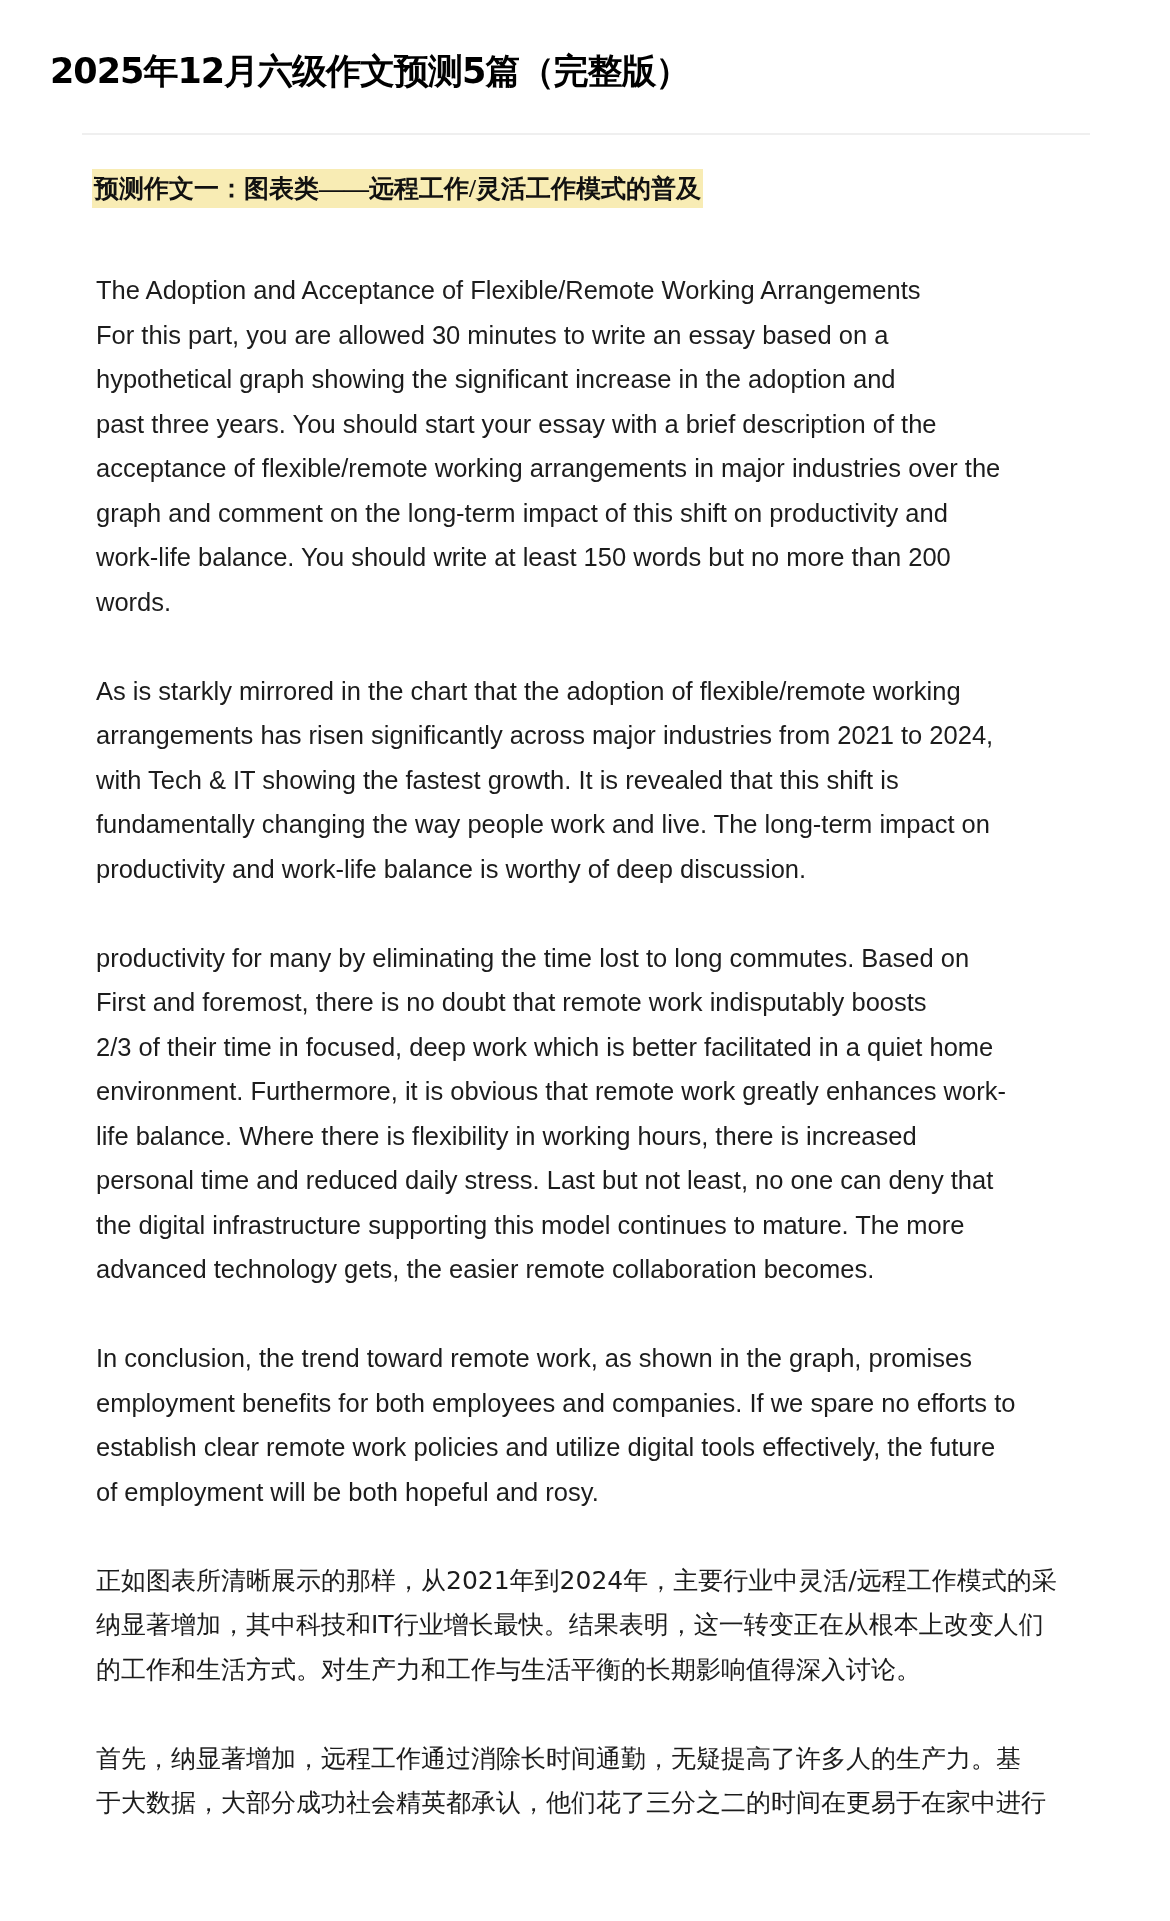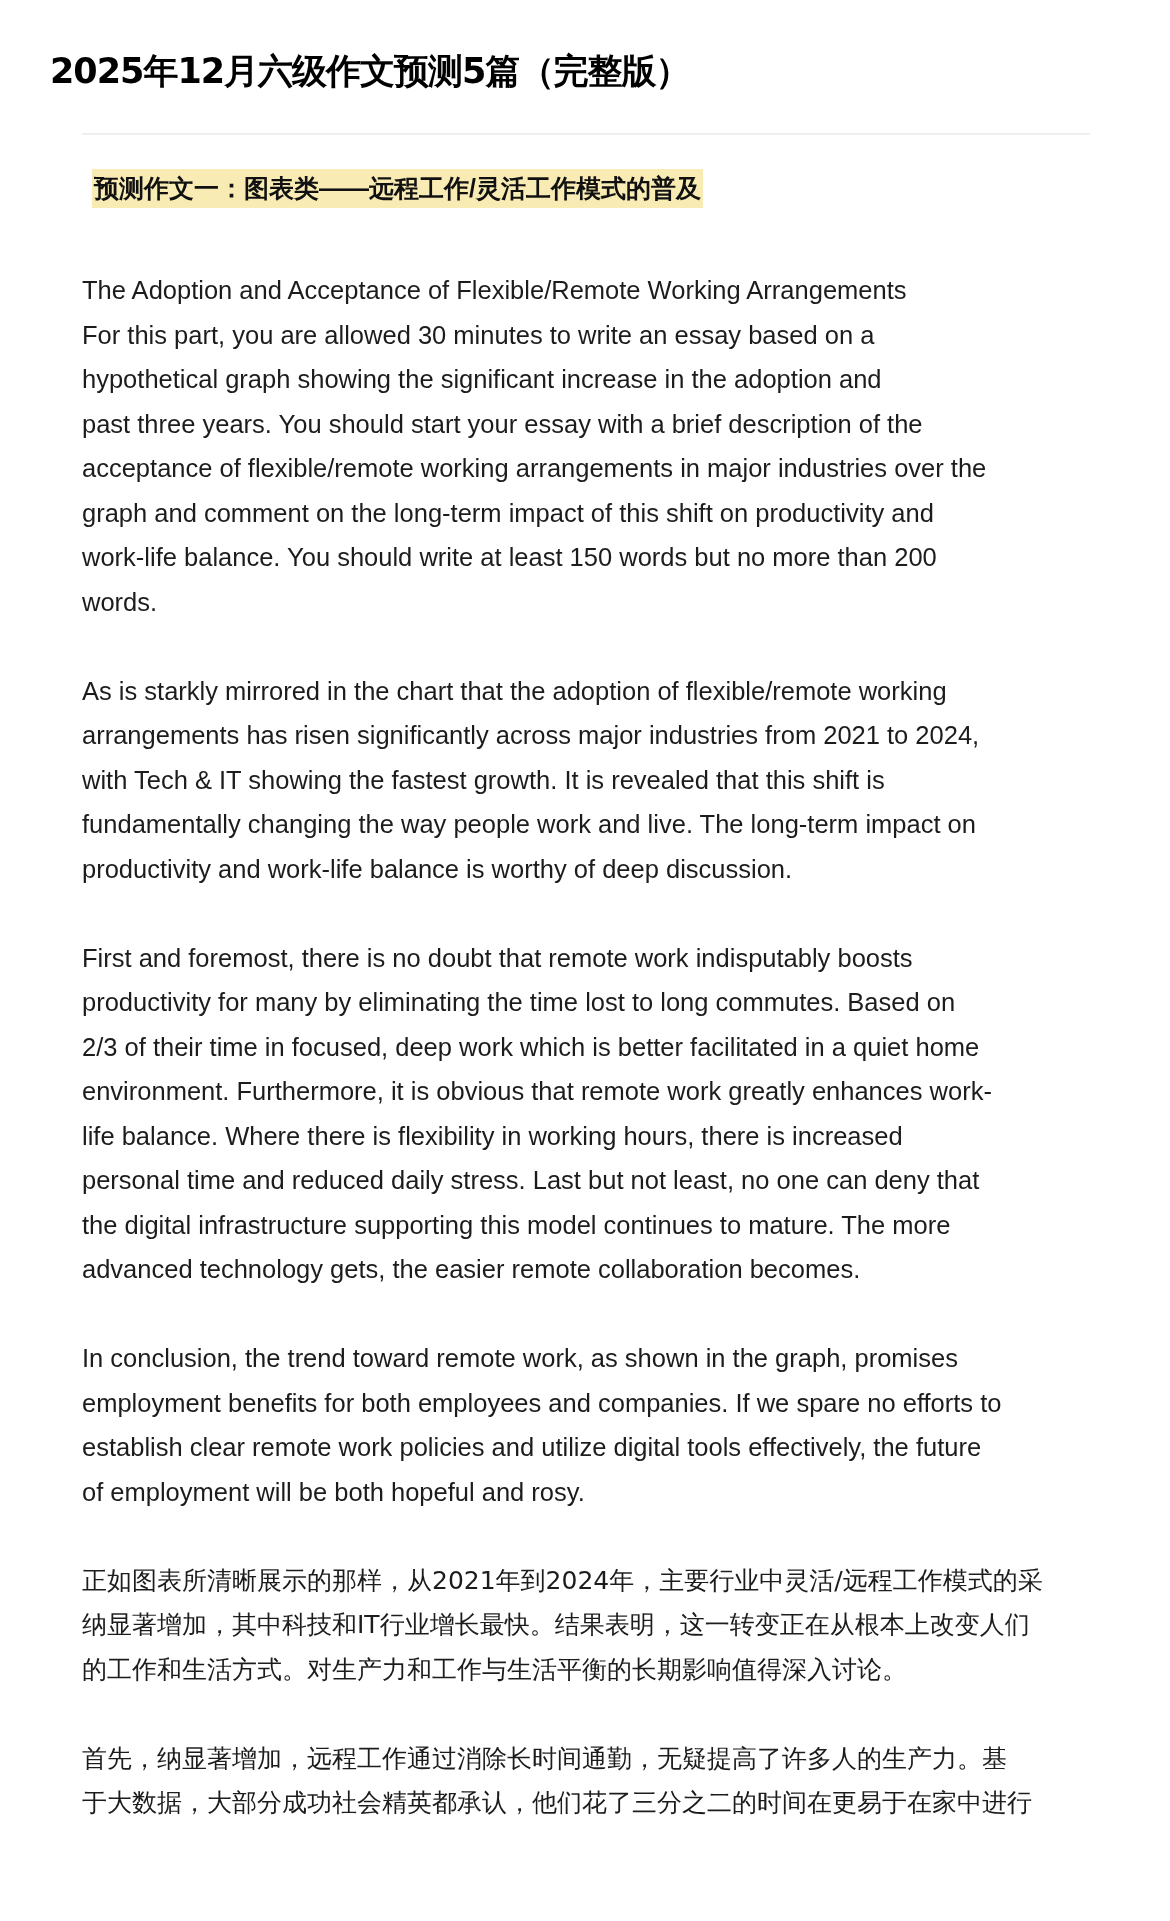--- a/index.html
+++ b/index.html
@@ -33,29 +33,29 @@
       background: #efefef;
     }
     .section-heading {
       position: absolute;
       left: 92px;
       top: 169px;
       height: 39px;
       line-height: 39px;
       padding: 0 2px;
       background: #f8ecb4;
-      font-family: Liberation Sans, sans-serif;
+      font-family: Liberation Serif, serif;
       font-weight: 700;
       font-size: 25px;
       color: #111111;
       white-space: nowrap;
     }
     .body-text {
       position: absolute;
-      left: 82px;
+      left: 96px;
       top: 268px;
       width: 1010px;
     }
     .body-text p {
       margin: 0 0 44.5px 0;
       font-family: "Liberation Sans", sans-serif;
       font-size: 25.5px;
       line-height: 44.5px;
       color: #1c1c1c;
     }
@@ -89,22 +89,22 @@
 
   <p>
     <span class="line">As is starkly mirrored in the chart that the adoption of flexible/remote working</span>
     <span class="line">arrangements has risen significantly across major industries from 2021 to 2024,</span>
     <span class="line">with Tech &amp; IT showing the fastest growth. It is revealed that this shift is</span>
     <span class="line">fundamentally changing the way people work and live. The long-term impact on</span>
     <span class="line">productivity and work-life balance is worthy of deep discussion.</span>
   </p>
 
   <p>
+    <span class="line">productivity for many by eliminating the time lost to long commutes. Based on</span>
     <span class="line">First and foremost, there is no doubt that remote work indisputably boosts</span>
-    <span class="line">productivity for many by eliminating the time lost to long commutes. Based on</span>
     <span class="line">2/3 of their time in focused, deep work which is better facilitated in a quiet home</span>
     <span class="line">environment. Furthermore, it is obvious that remote work greatly enhances work-</span>
     <span class="line">life balance. Where there is flexibility in working hours, there is increased</span>
     <span class="line">personal time and reduced daily stress. Last but not least, no one can deny that</span>
     <span class="line">the digital infrastructure supporting this model continues to mature. The more</span>
     <span class="line">advanced technology gets, the easier remote collaboration becomes.</span>
   </p>
 
   <p>
     <span class="line">In conclusion, the trend toward remote work, as shown in the graph, promises</span>

